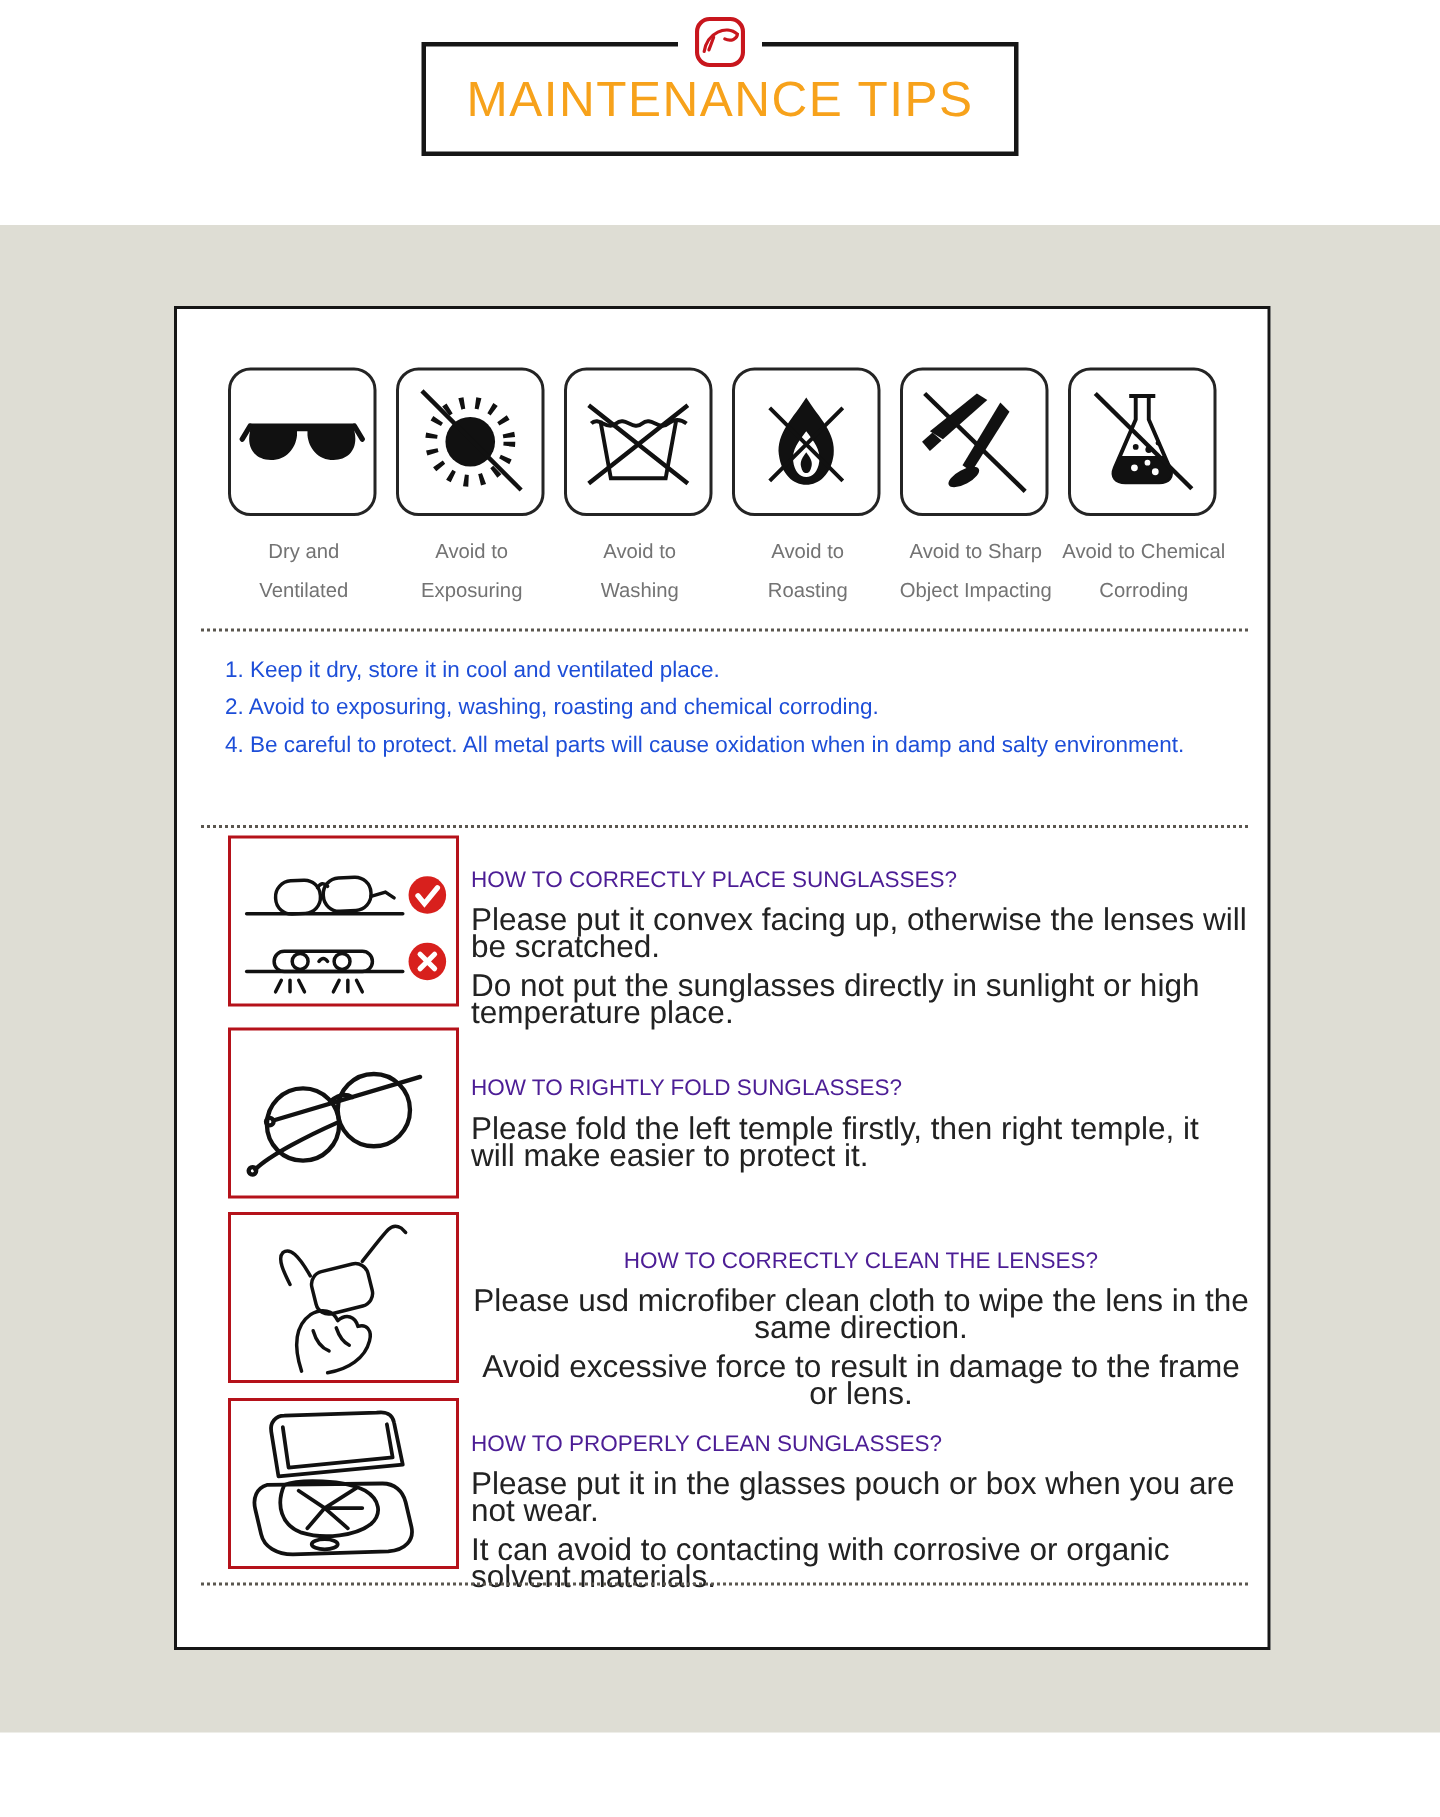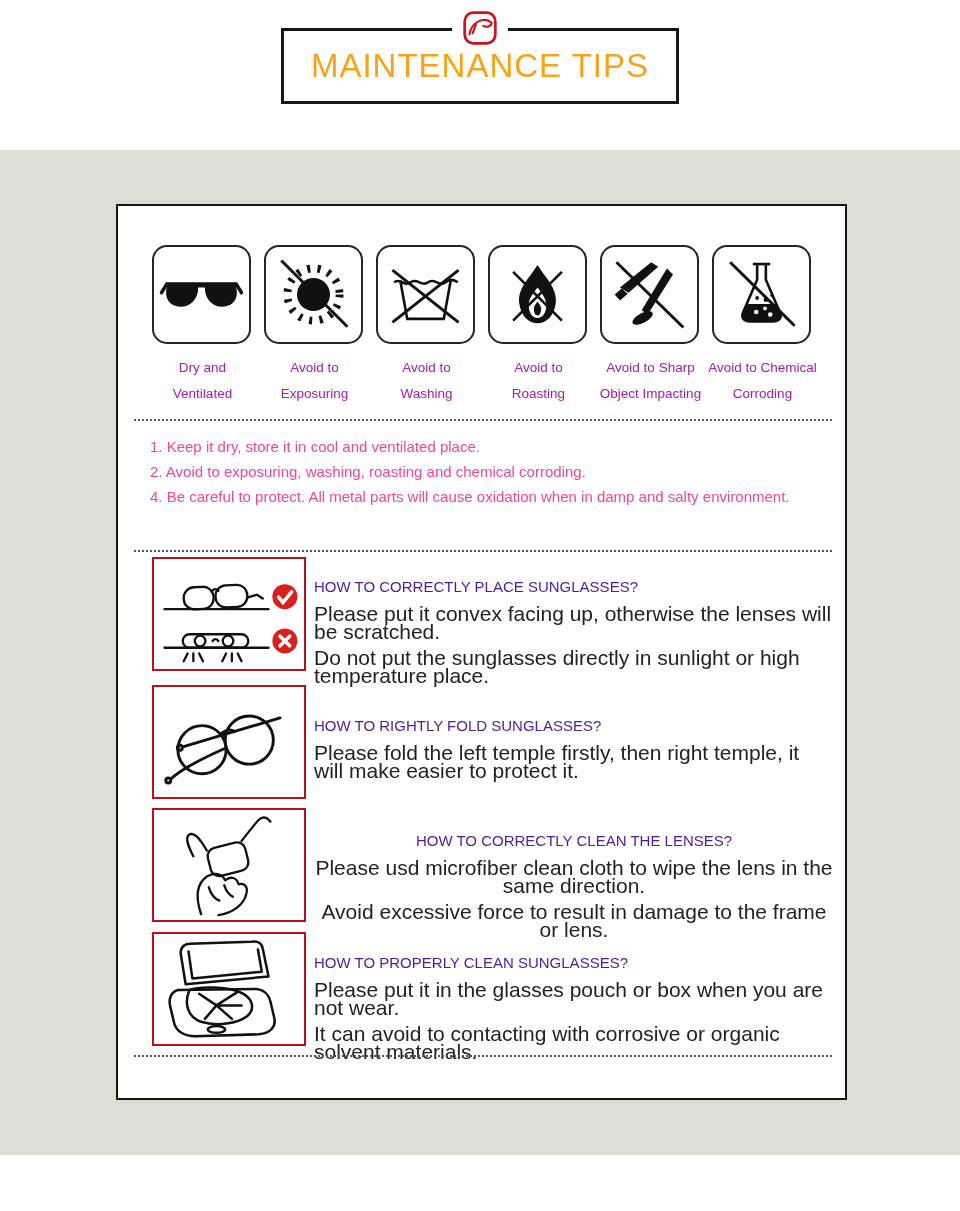--- a/index.html
+++ b/index.html
@@ -20,28 +20,28 @@
   
   .card { position: absolute; left: 116px; top: 204px; width: 731px; height: 896px;
           background: #fff; border: 2px solid #161616; }
 
   
   .icon-row { position: absolute; left: 34px; top: 39px; display: flex; gap: 11px; }
   .tile { width: 101px; position: relative; }
   .tile-box { width: 99px; height: 99px; border: 2px solid #242424; border-radius: 15px; background: #fff; padding: 4px; }
   .tile-box svg { width: 100%; height: 100%; display: block; }
   .tile-caption { position: relative; width: 145px; margin-left: -22px; margin-top: 11px;
-                  text-align: center; font-size: 13.5px; color: #a21caf; line-height: 26px; white-space: nowrap; }
+                  text-align: center; font-size: 13.5px; color: #737373; line-height: 26px; white-space: nowrap; }
 
   
   .dots { position: absolute; left: 16px; width: 698px; height: 0; border-top: 2px dotted #5a564f; }
   .dots-1 { top: 213px; } .dots-2 { top: 344px; } .dots-3 { top: 849px; }
 
   
-  .tips-list { position: absolute; left: 32px; top: 228px; width: 660px; font-size: 15px; color: #ec4899; }
+  .tips-list { position: absolute; left: 32px; top: 228px; width: 660px; font-size: 15px; color: #1d4ed8; }
   .tips-list .tip { line-height: 25px; }
 
   
   .section { position: absolute; left: 0; width: 727px; height: 118px; }
   .s-1 { top: 351px; } .s-2 { top: 479px; } .s-3 { top: 602px; text-align: center; } .s-4 { top: 726px; }
   .imgbox { position: absolute; left: 34px; top: 0; width: 154px; height: 114px;
             border: 2px solid #b5121a; background: #fff; display: flex; align-items: center; justify-content: center; }
   .imgbox svg { width: 146px; height: 106px; display: block; }
   .stext { position: absolute; left: 196px; width: 520px; }
   .s-1 .stext { top: 21px; } .s-2 .stext { top: 32px; } .s-3 .stext { top: 24px; } .s-4 .stext { top: 22px; }

